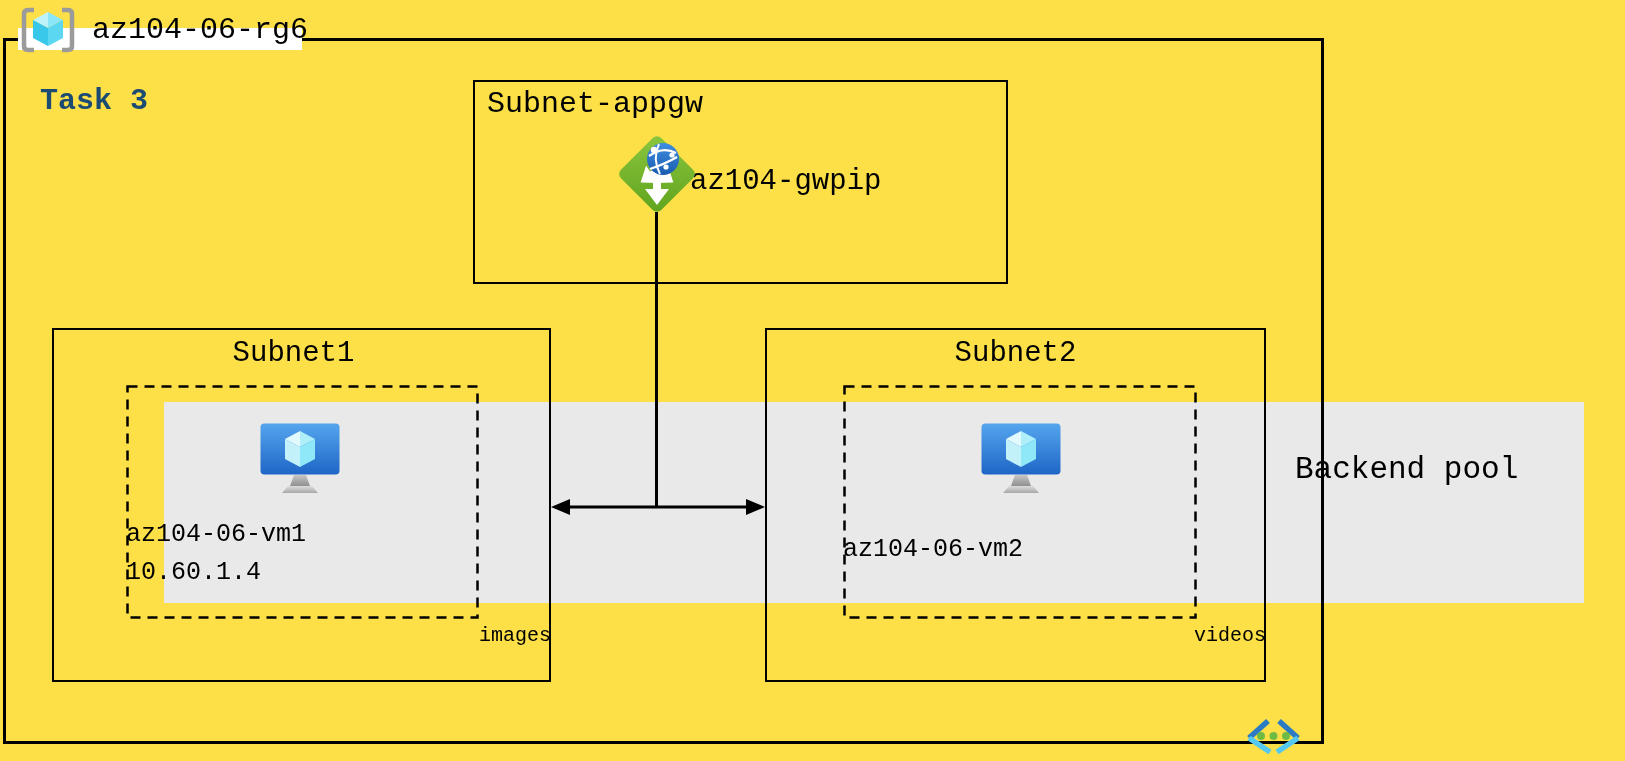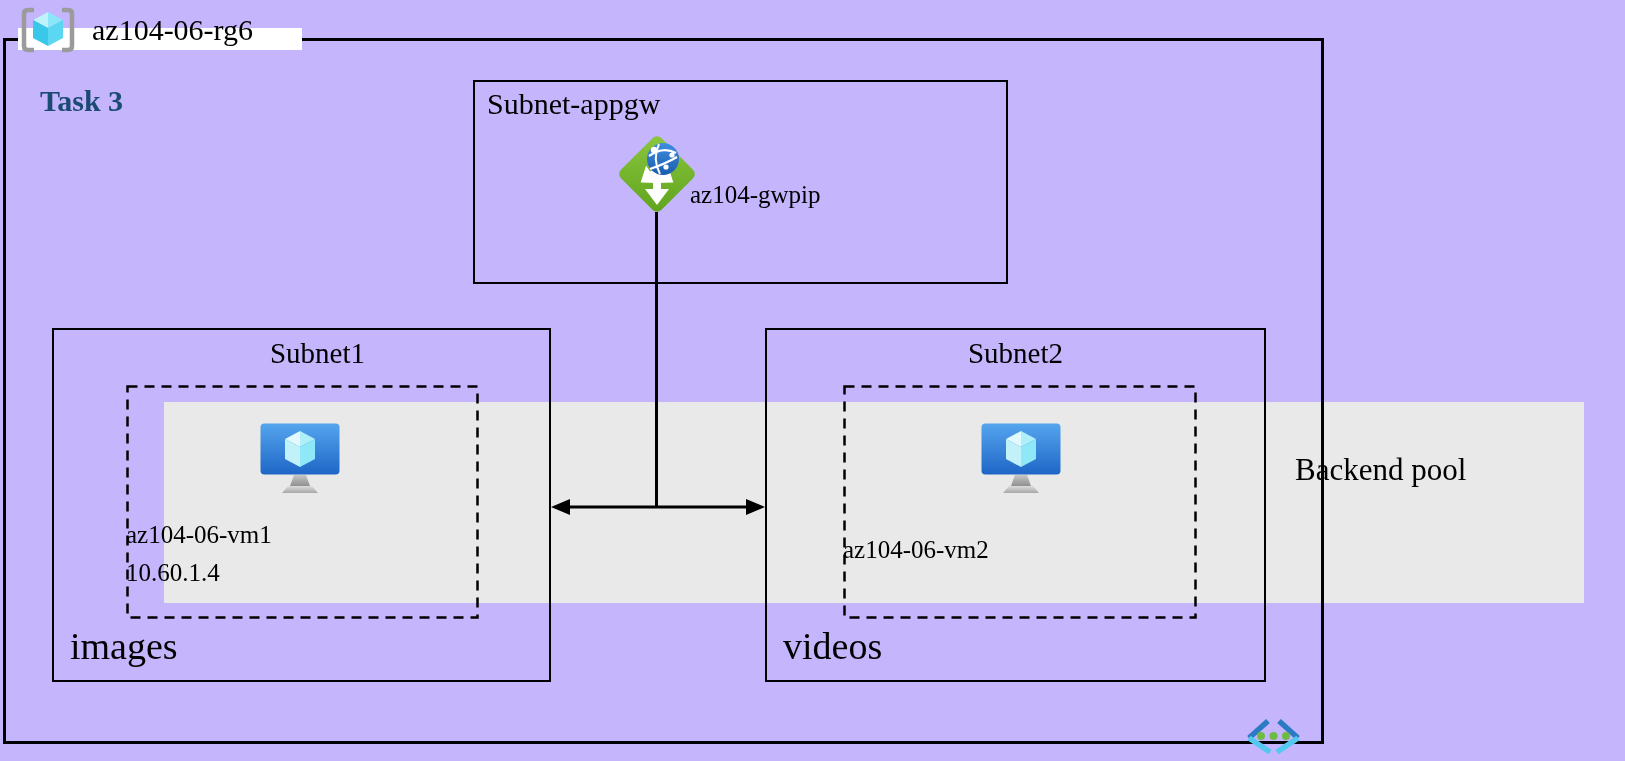--- a/index.html
+++ b/index.html
@@ -1,59 +1,59 @@
 <!DOCTYPE html>
 <html style="--task_label: #1B4A73; --backend_band: #E9E9E9; --gw_green_light: #8CC63F; --gw_green_dark: #5FA31D; --globe_blue_light: #3F8EE0; --globe_blue_dark: #1A5CB0; --vm_blue_light: #55A5EE; --vm_blue_dark: #1E66C6; --cube_cyan_light: #E2F9FD; --cube_cyan_mid: #AEEFFA; --cube_cyan_pale: #C2F1FA; --cube_cyan_deep: #8FE8F7; --rg_bracket_gray: #9B9B9B; --rg_cube_light: #BFF3FB; --rg_cube_mid: #8BE7F7; --rg_cube_left: #39C8EA; --rg_cube_right: #5BD7F1; --vnet_blue: #2B7BC4; --vnet_cyan: #55C8F0; --vnet_dot_green: #6EBB44;"><head>
 <meta charset="utf-8">
 <style>
   html,body { margin:0; padding:0; background:#fff; }
   #canvas {
-    position:relative; width:1625px; height:761px; background:#c4b5fd;
-    font-family:Liberation Serif, serif; color:#000; overflow:hidden;
+    position:relative; width:1625px; height:761px; background:#fde047;
+    font-family:Liberation Mono, monospace; color:#000; overflow:hidden;
   }
   .abs { position:absolute; }
 
   .band { left:164px; top:402px; width:1420px; height:201px;
           background:var(--backend_band,#E9E9E9); z-index:1; }
 
   .rg-box { left:3px; top:38px; width:1321px; height:706px;
             border:3px solid #000; box-sizing:border-box; z-index:2; }
   .rg-mask { left:18px; top:28px; width:284px; height:22px; background:#fff; z-index:3; }
   .rg-icon { left:20px; top:7px; z-index:4; }
   .rg-label { left:92px; top:13px; font-size:30px; z-index:4; white-space:nowrap; }
   .task-label { left:40px; top:84px; font-size:30px; font-weight:bold;
                 color:var(--task_label,#1B4A73); z-index:4; }
 
   .appgw-box { left:473px; top:80px; width:535px; height:204px;
                border:2.5px solid #000; box-sizing:border-box; z-index:2; }
   .appgw-title { left:487px; top:87px; font-size:30px; z-index:3; }
   .appgw-icon { left:613px; top:131px; z-index:4; }
   .appgw-name { left:690px; top:141px; font-size:29px; z-index:3; }
-  .appgw-pip  { left:690px; top:181px; font-size:25px; z-index:3; }
+  .appgw-pip  { left:690px; top:165px; font-size:29px; z-index:3; }
 
   .connector { left:655px; top:212px; width:3px; height:296px; background:#000; z-index:3; }
   .arrow-h { left:549px; top:494px; z-index:3; }
 
   .subnet-box { width:499px; height:354px; border:2.5px solid #000;
                 box-sizing:border-box; z-index:2; background:transparent; }
   .subnet1-box { left:52px; top:328px; }
   .subnet2-box { left:765px; top:328px; width:501px; }
   .subnet-title { top:337px; text-align:center; font-size:29px; z-index:3; }
-  .subnet1-title { left:68px; width:499px; }
+  .subnet1-title { left:44px; width:499px; }
   .subnet2-title { left:765px; width:501px; }
   .dashed-box { z-index:2; }
   .dashed1 { left:126px; top:385px; }
   .dashed2 { left:843px; top:385px; }
   .vm-icon { z-index:3; }
   .vm1-icon { left:259px; top:422px; }
   .vm2-icon { left:980px; top:422px; }
   .vm-text { text-align:left; font-size:25px; line-height:38px; z-index:3; }
   .vm1-text { left:126px; top:516px; width:351px; }
   .vm2-text { left:843px; top:508px; width:352px;margin-top:23px; }
-  .caption { top:624px; text-align:left; font-size:38px; z-index:3;margin-left:18px; }
+  .caption { top:624px; text-align:right; font-size:20px; z-index:3; }
   .caption1 { left:52px; width:499px; }
   .caption2 { left:765px; width:501px; }
 
   .backend-label { left:1295px; top:452px; font-size:31px; z-index:3; white-space:nowrap; }
   .vnet-icon { left:1245px; top:719px; z-index:4; }
 
   
   .bracket { stroke:var(--rg_bracket_gray,#9B9B9B); stroke-width:4.5; fill:none; }
   .rgc-tl { fill:var(--rg_cube_light,#BFF3FB); }
   .rgc-tr { fill:var(--rg_cube_mid,#8BE7F7); }

